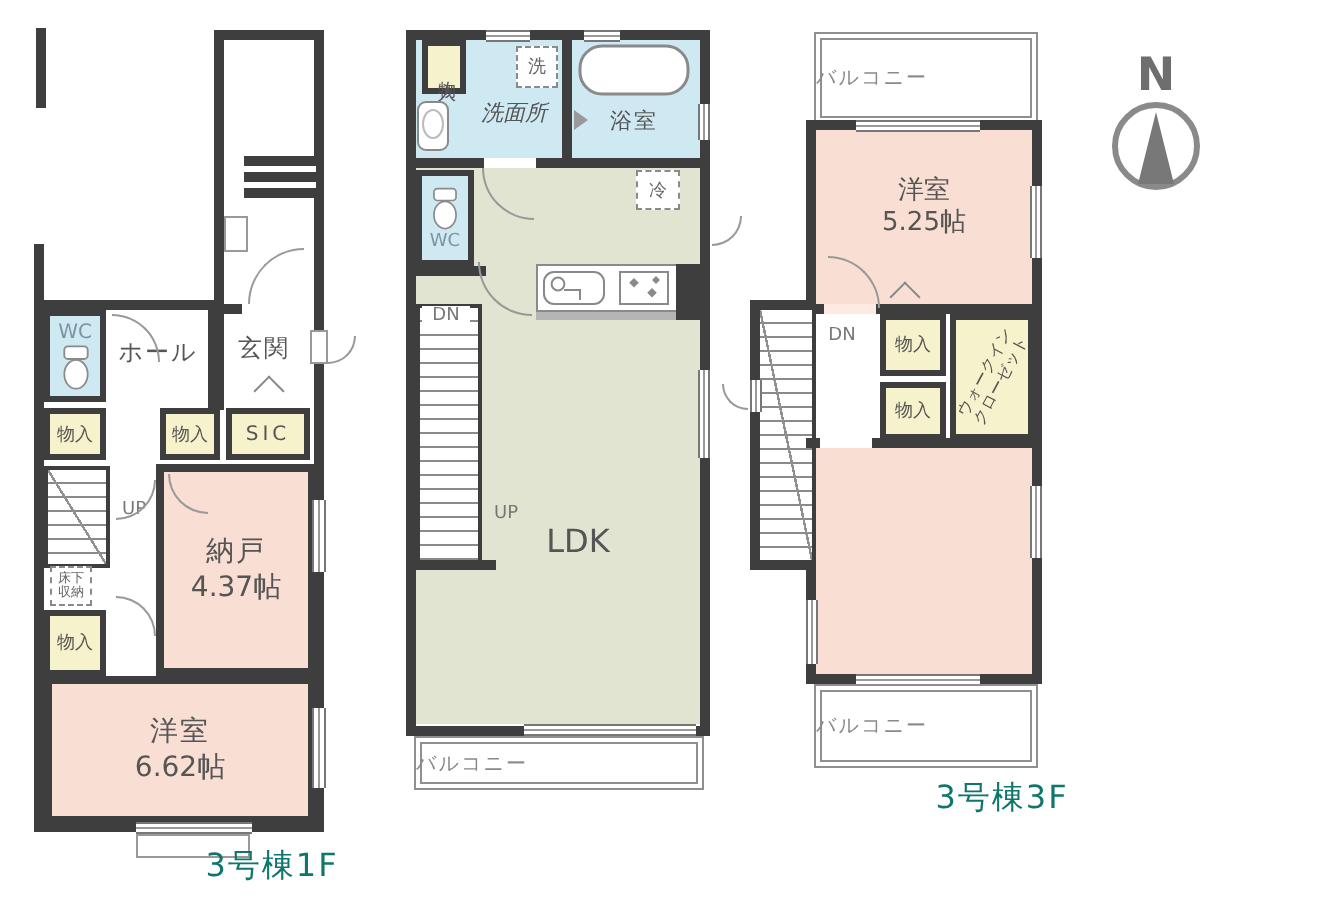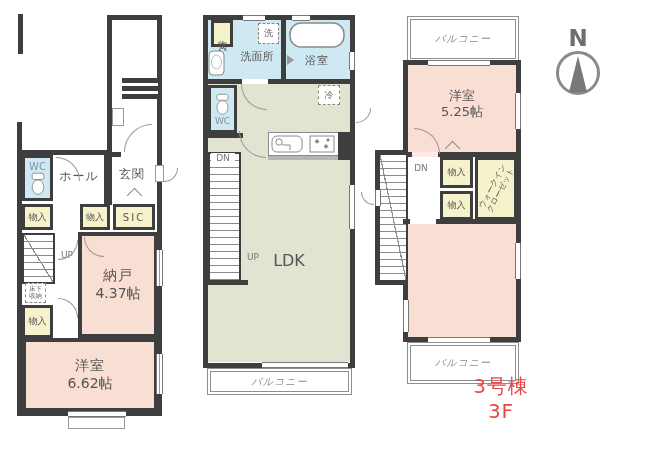--- a/index.html
+++ b/index.html
@@ -10,28 +10,28 @@
   .room { position: absolute; border: 3px solid #3e3e3e; display: flex; flex-direction: column;
           align-items: center; justify-content: center; color: #555; }
   .pink   { background: #f9ded3; }
   .yellow { background: #f6f2cb; }
   .blue   { background: #cfe9f3; }
   .sage   { background: #e0e4d0; }
   .thick  { border-width: 4px; }
 
   .lbl { position: absolute; color: #555; display: flex; align-items: center;
          justify-content: center; text-align: center; line-height: 1.25; }
-  .f-label { font-size: 20px; color: #ef4444; letter-spacing: 1px; }
+  .f-label { font-size: 16px; color: #0f766e; letter-spacing: 1px; }
 
   .outline { position: absolute; border: 0 solid #3e3e3e; }
 
   .balcony { position: absolute; background: #fff; border: 1px solid #8f8f8f;
              box-shadow: inset 0 0 0 2px #fff, inset 0 0 0 3px #8f8f8f;
-             display: flex; align-items: center; justify-content: center;
-             color: #8a8a8a; font-size: 10px; letter-spacing: 1px; font-style: italic; }
+             display: flex; align-items: center; 
+             color: #8a8a8a; font-size: 10px; letter-spacing: 1px; }
 
   .stairs { position: absolute; background-color: #fff; border: 2px solid #3e3e3e;
             background-image: repeating-linear-gradient(to bottom, transparent 0 6px, #8a8a8a 6px 7px); }
   .stairs.diag { background-image:
       linear-gradient(to top right, transparent 48.8%, #909090 48.8% 51.2%, transparent 51.2%),
       repeating-linear-gradient(to bottom, transparent 0 6px, #8a8a8a 6px 7px); }
 
   .arc { position: absolute; border: 0 solid #999; background: transparent; }
   .arc-tl { border-width: 1.4px 0 0 1.4px; border-top-left-radius: 100% 100%; }
   .arc-tr { border-width: 1.4px 1.4px 0 0; border-top-right-radius: 100% 100%; }
@@ -129,40 +129,41 @@
   <div class="arc arc-bl" style="left:84px;top:237px;width:20px;height:20px;"></div>
   <div class="winv" style="left:156px;top:250px;width:7px;height:36px;"></div>
 
   <div class="room pink thick" style="left:22px;top:338px;width:136px;height:74px;">
     <span style="font-size:14px;letter-spacing:1px;">洋室</span>
     <span style="font-size:14px;">6.62帖</span>
   </div>
   <div class="winv" style="left:156px;top:354px;width:7px;height:40px;"></div>
   <div class="winh" style="left:68px;top:411px;width:58px;height:6px;"></div>
   <div class="porch" style="left:68px;top:417px;width:57px;height:12px;"></div>
+  <div class="lbl f-label" style="left:98px;top:424px;width:76px;height:18px;">3号棟1F</div>
 
   <div class="outline" style="left:203px;top:15px;width:152px;height:353px;border-width:5px;"></div>
 
   <div style="position:absolute;left:208px;top:20px;width:76px;height:60px;background:#cfe9f3;"></div>
   <div style="position:absolute;left:286px;top:20px;width:64px;height:60px;background:#cfe9f3;"></div>
   <div class="wall" style="left:281px;top:18px;width:5px;height:64px;"></div>
   <div class="wall" style="left:203px;top:79px;width:152px;height:5px;"></div>
   <div style="position:absolute;left:242px;top:79px;width:26px;height:5px;background:#fff;"></div>
 
   <div class="room yellow" style="left:211px;top:20px;width:22px;height:27px;">
     <span class="vtext">物入</span>
   </div>
   <svg width="17" height="26" viewBox="0 0 17 26" style="position:absolute;left:208px;top:50px;">
     <rect x="1" y="1" width="15" height="24" rx="4" fill="#fff" stroke="#8a8a8a"></rect>
     <ellipse cx="8.5" cy="12" rx="5" ry="7" fill="none" stroke="#bbb"></ellipse>
   </svg>
   <div class="dash" style="left:258px;top:23px;width:21px;height:21px;">
     <span style="font-size:9px;">洗</span>
   </div>
-  <div class="lbl" style="left:231px;top:50px;width:52px;height:14px;font-size:11px;">洗面所</div>
+  <div class="lbl" style="left:231px;top:50px;width:52px;height:14px;font-size:11px;font-style:italic;">洗面所</div>
 
   <svg width="56" height="26" viewBox="0 0 56 26" style="position:absolute;left:289px;top:22px;">
     <rect x="1" y="1" width="54" height="24" rx="11" fill="#fff" stroke="#8a8a8a" stroke-width="1.5"></rect>
   </svg>
   <div class="fold-tri" style="left:287px;top:55px;"></div>
   <div class="lbl" style="left:297px;top:54px;width:40px;height:14px;font-size:11px;letter-spacing:1px;">浴室</div>
 
   <div class="sage" style="position:absolute;left:208px;top:84px;width:142px;height:278px;"></div>
 
   <div class="room blue" style="left:208px;top:85px;width:29px;height:48px;">
@@ -193,21 +194,21 @@
     <rect x="42" y="4" width="24" height="16" fill="#fff" stroke="#8a8a8a"></rect>
     <g fill="#8a8a8a">
       <path d="M49 7 l2.4 2.4 -2.4 2.4 -2.4 -2.4 z"></path>
       <path d="M58 12 l2.4 2.4 -2.4 2.4 -2.4 -2.4 z"></path>
       <path d="M60 6 l2 2 -2 2 -2 -2 z"></path>
     </g>
     <rect x="0" y="24" width="72" height="4" fill="#b5b5b5"></rect>
   </svg>
   <div class="wall" style="left:338px;top:132px;width:12px;height:28px;"></div>
 
-  <div class="lbl" style="left:233px;top:238px;width:112px;height:46px;font-size:16px;flex-direction:column;">
+  <div class="lbl" style="left:233px;top:248px;width:112px;height:46px;font-size:16px;flex-direction:column;">
     <span>LDK</span>
   </div>
 
   <div class="winh" style="left:243px;top:15px;width:22px;height:6px;"></div>
   <div class="winh" style="left:292px;top:15px;width:18px;height:6px;"></div>
   <div class="winv" style="left:349px;top:52px;width:6px;height:18px;"></div>
   <div class="winv" style="left:349px;top:185px;width:6px;height:44px;"></div>
   <div class="arc arc-br" style="left:356px;top:108px;width:15px;height:15px;"></div>
   <div class="winh" style="left:262px;top:362px;width:86px;height:6px;"></div>
 

